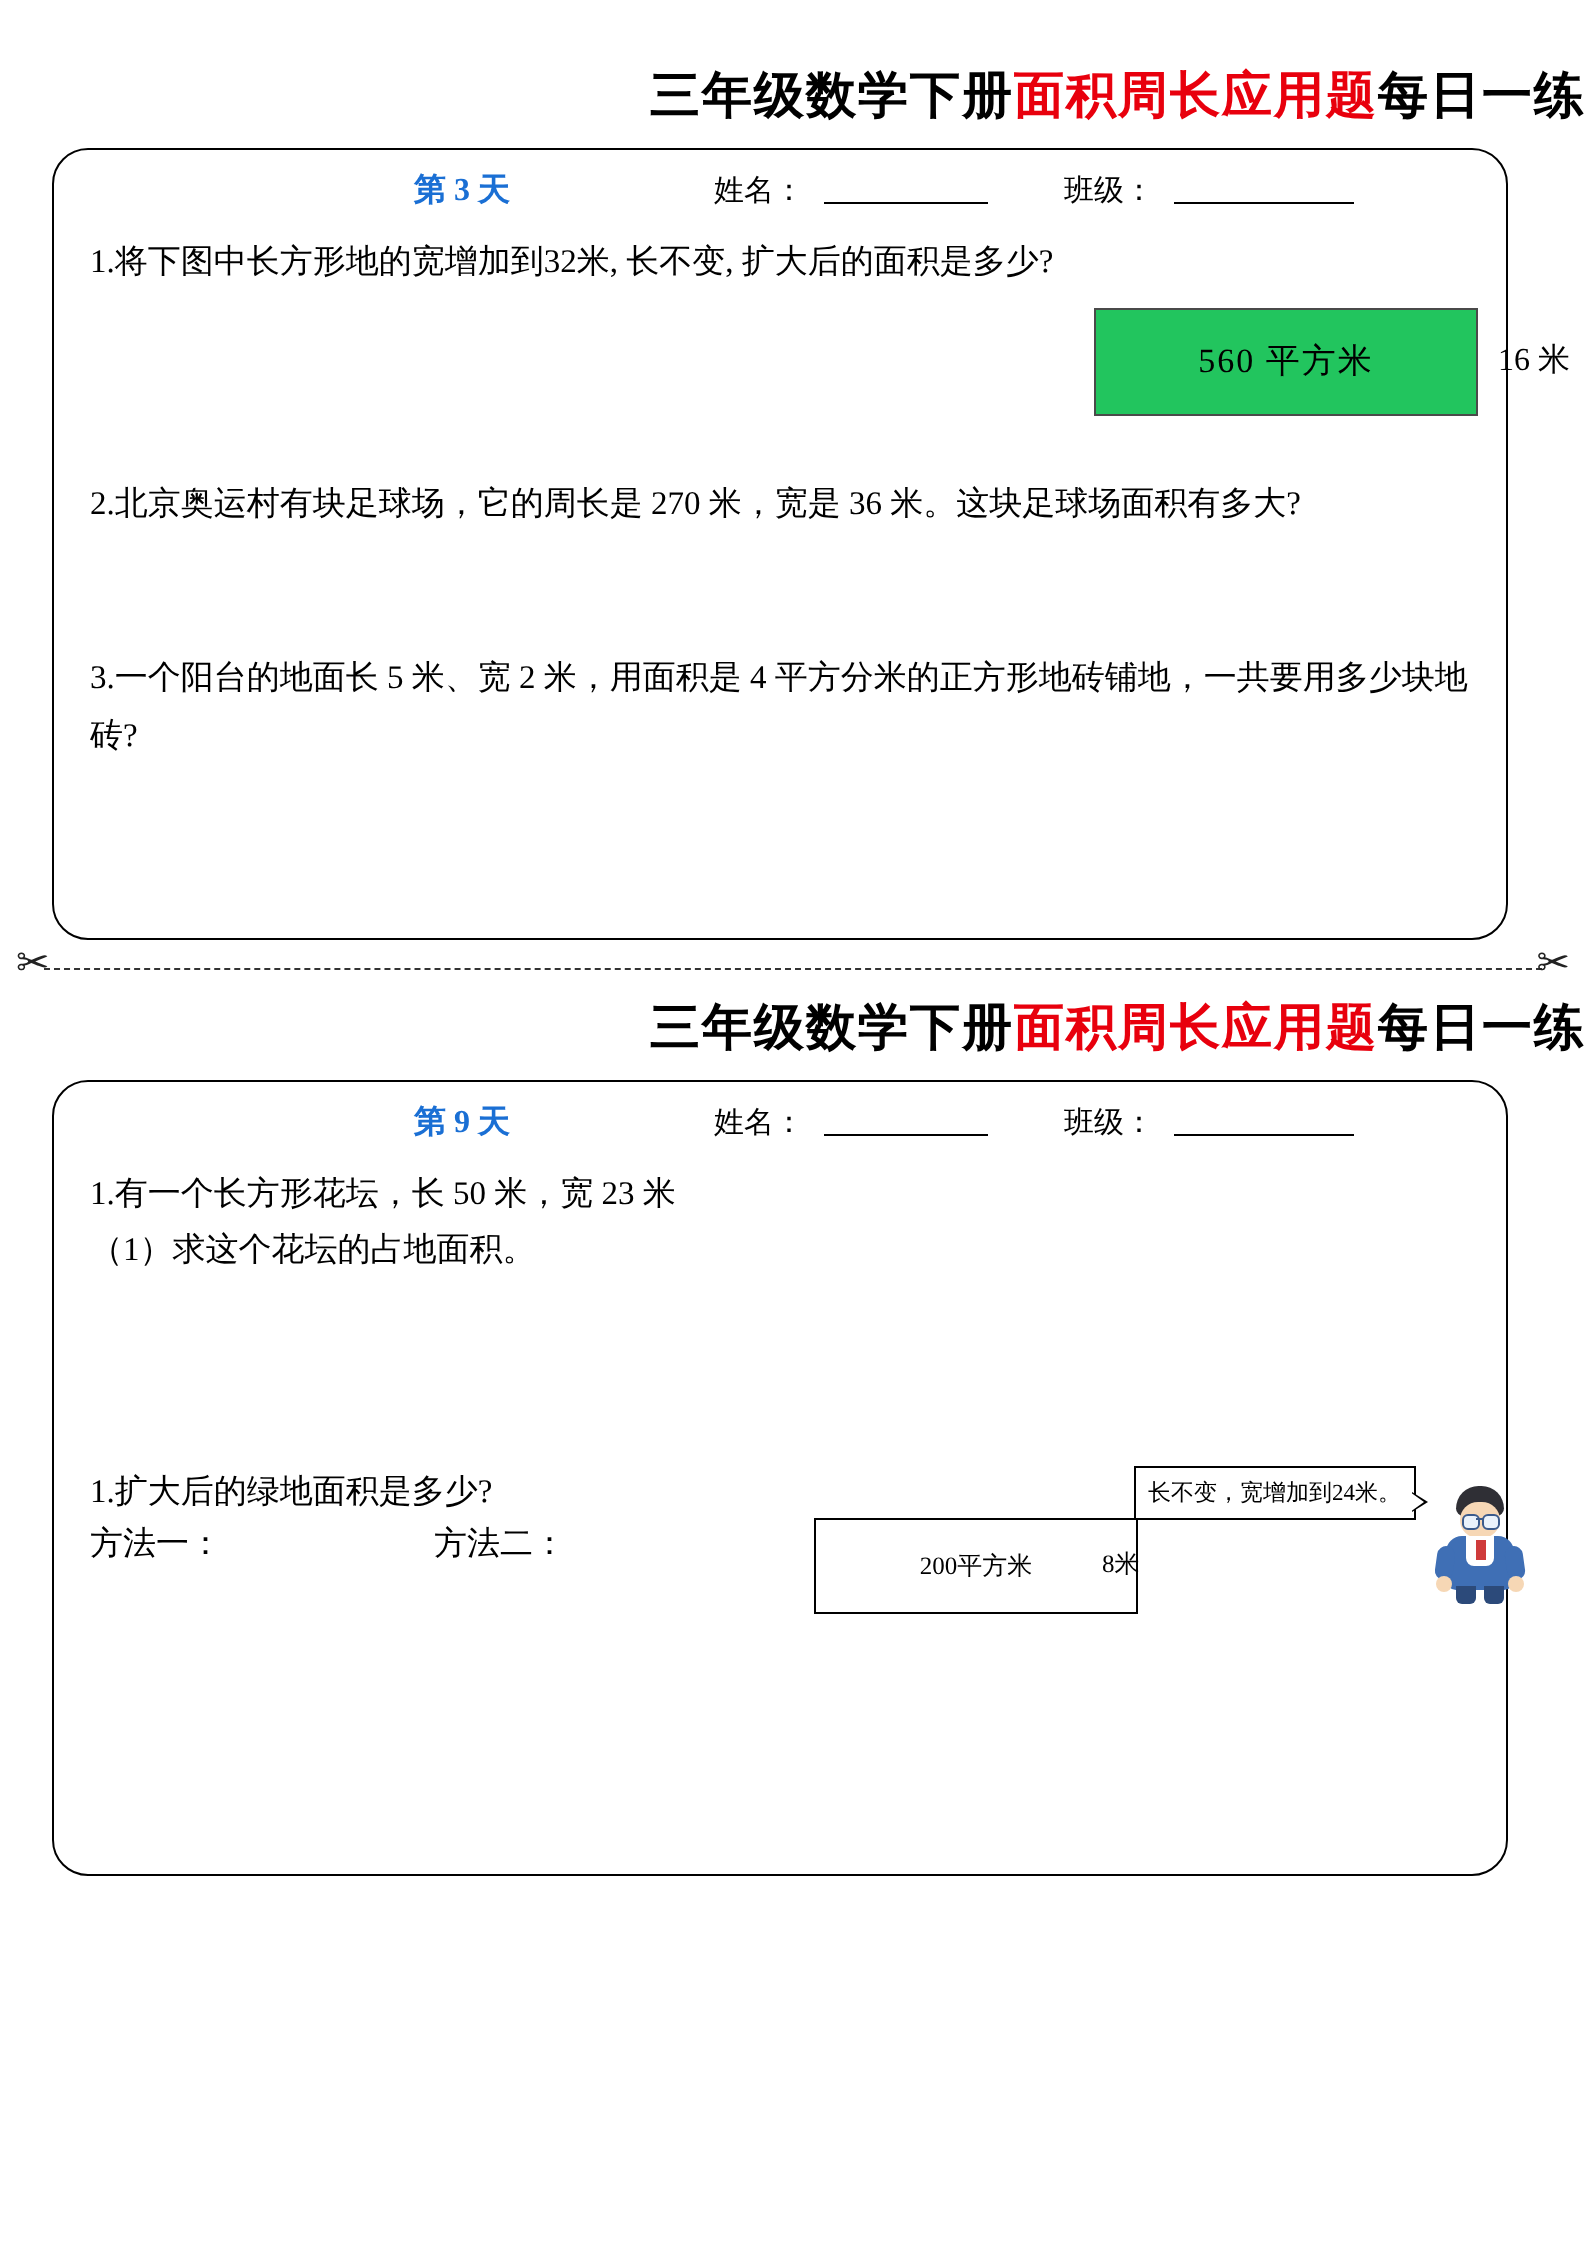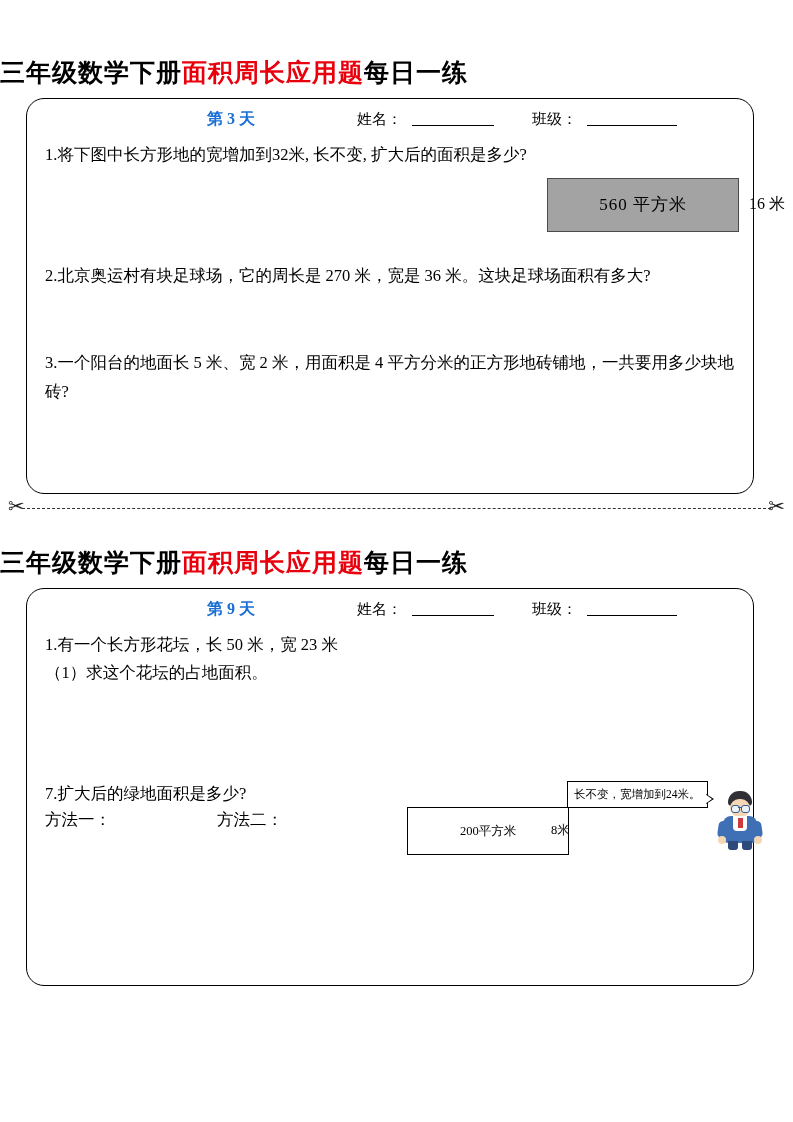--- a/index.html
+++ b/index.html
@@ -21,27 +21,26 @@
     height: 1122px;
     box-sizing: border-box;
     padding: 0;
   }
 
   
   .worksheet {
     position: relative;
   }
   .ws-title {
-    text-align: left;
+    text-align: right;
     font-size: 25px;
     font-weight: bold;
     letter-spacing: 1px;
     line-height: 1.2;
     white-space: nowrap;
-    margin-top: 24px;
   }
   .ws-title .red {
     color: #e8000d;
   }
   .ws-title .black {
     color: #000000;
   }
   .ws-body {
     margin: 10px 39px 0 26px;
     border: 1.4px solid #000;
@@ -105,21 +104,21 @@
     position: relative;
     height: 78px;
   }
   .green-box {
     position: absolute;
     left: 520px;
     top: 8px;
     width: 190px;
     height: 52px;
     border: 1.5px solid #4a4a4a;
-    background: #a3a3a3;
+    background: #22c55e;
     display: flex;
     align-items: center;
     justify-content: center;
     font-size: 17px;
     letter-spacing: 1px;
   }
   .green-side-label {
     position: absolute;
     left: 722px;
     top: 24px;
@@ -360,21 +359,21 @@
         <span class="name-line"></span>
         <span class="class-label">班级：</span>
         <span class="class-line"></span>
       </div>
 
       <p class="q">1.有一个长方形花坛，长 50 米，宽 23 米</p>
       <p class="q">（1）求这个花坛的占地面积。</p>
 
       <div style="height:92px"></div>
 
-      <p class="q">7.扩大后的绿地面积是多少?</p>
+      <p class="q">1.扩大后的绿地面积是多少?</p>
 
       <div class="methods">
         <span class="method-1">方法一：</span>
         <span class="method-2">方法二：</span>
       </div>
 
       <div class="fig2-wrap" style="margin-top:-46px">
         <div class="white-box">200平方米</div>
         <div class="white-side-label">8米</div>
         <div class="bubble">长不变，宽增加到24米。</div>

